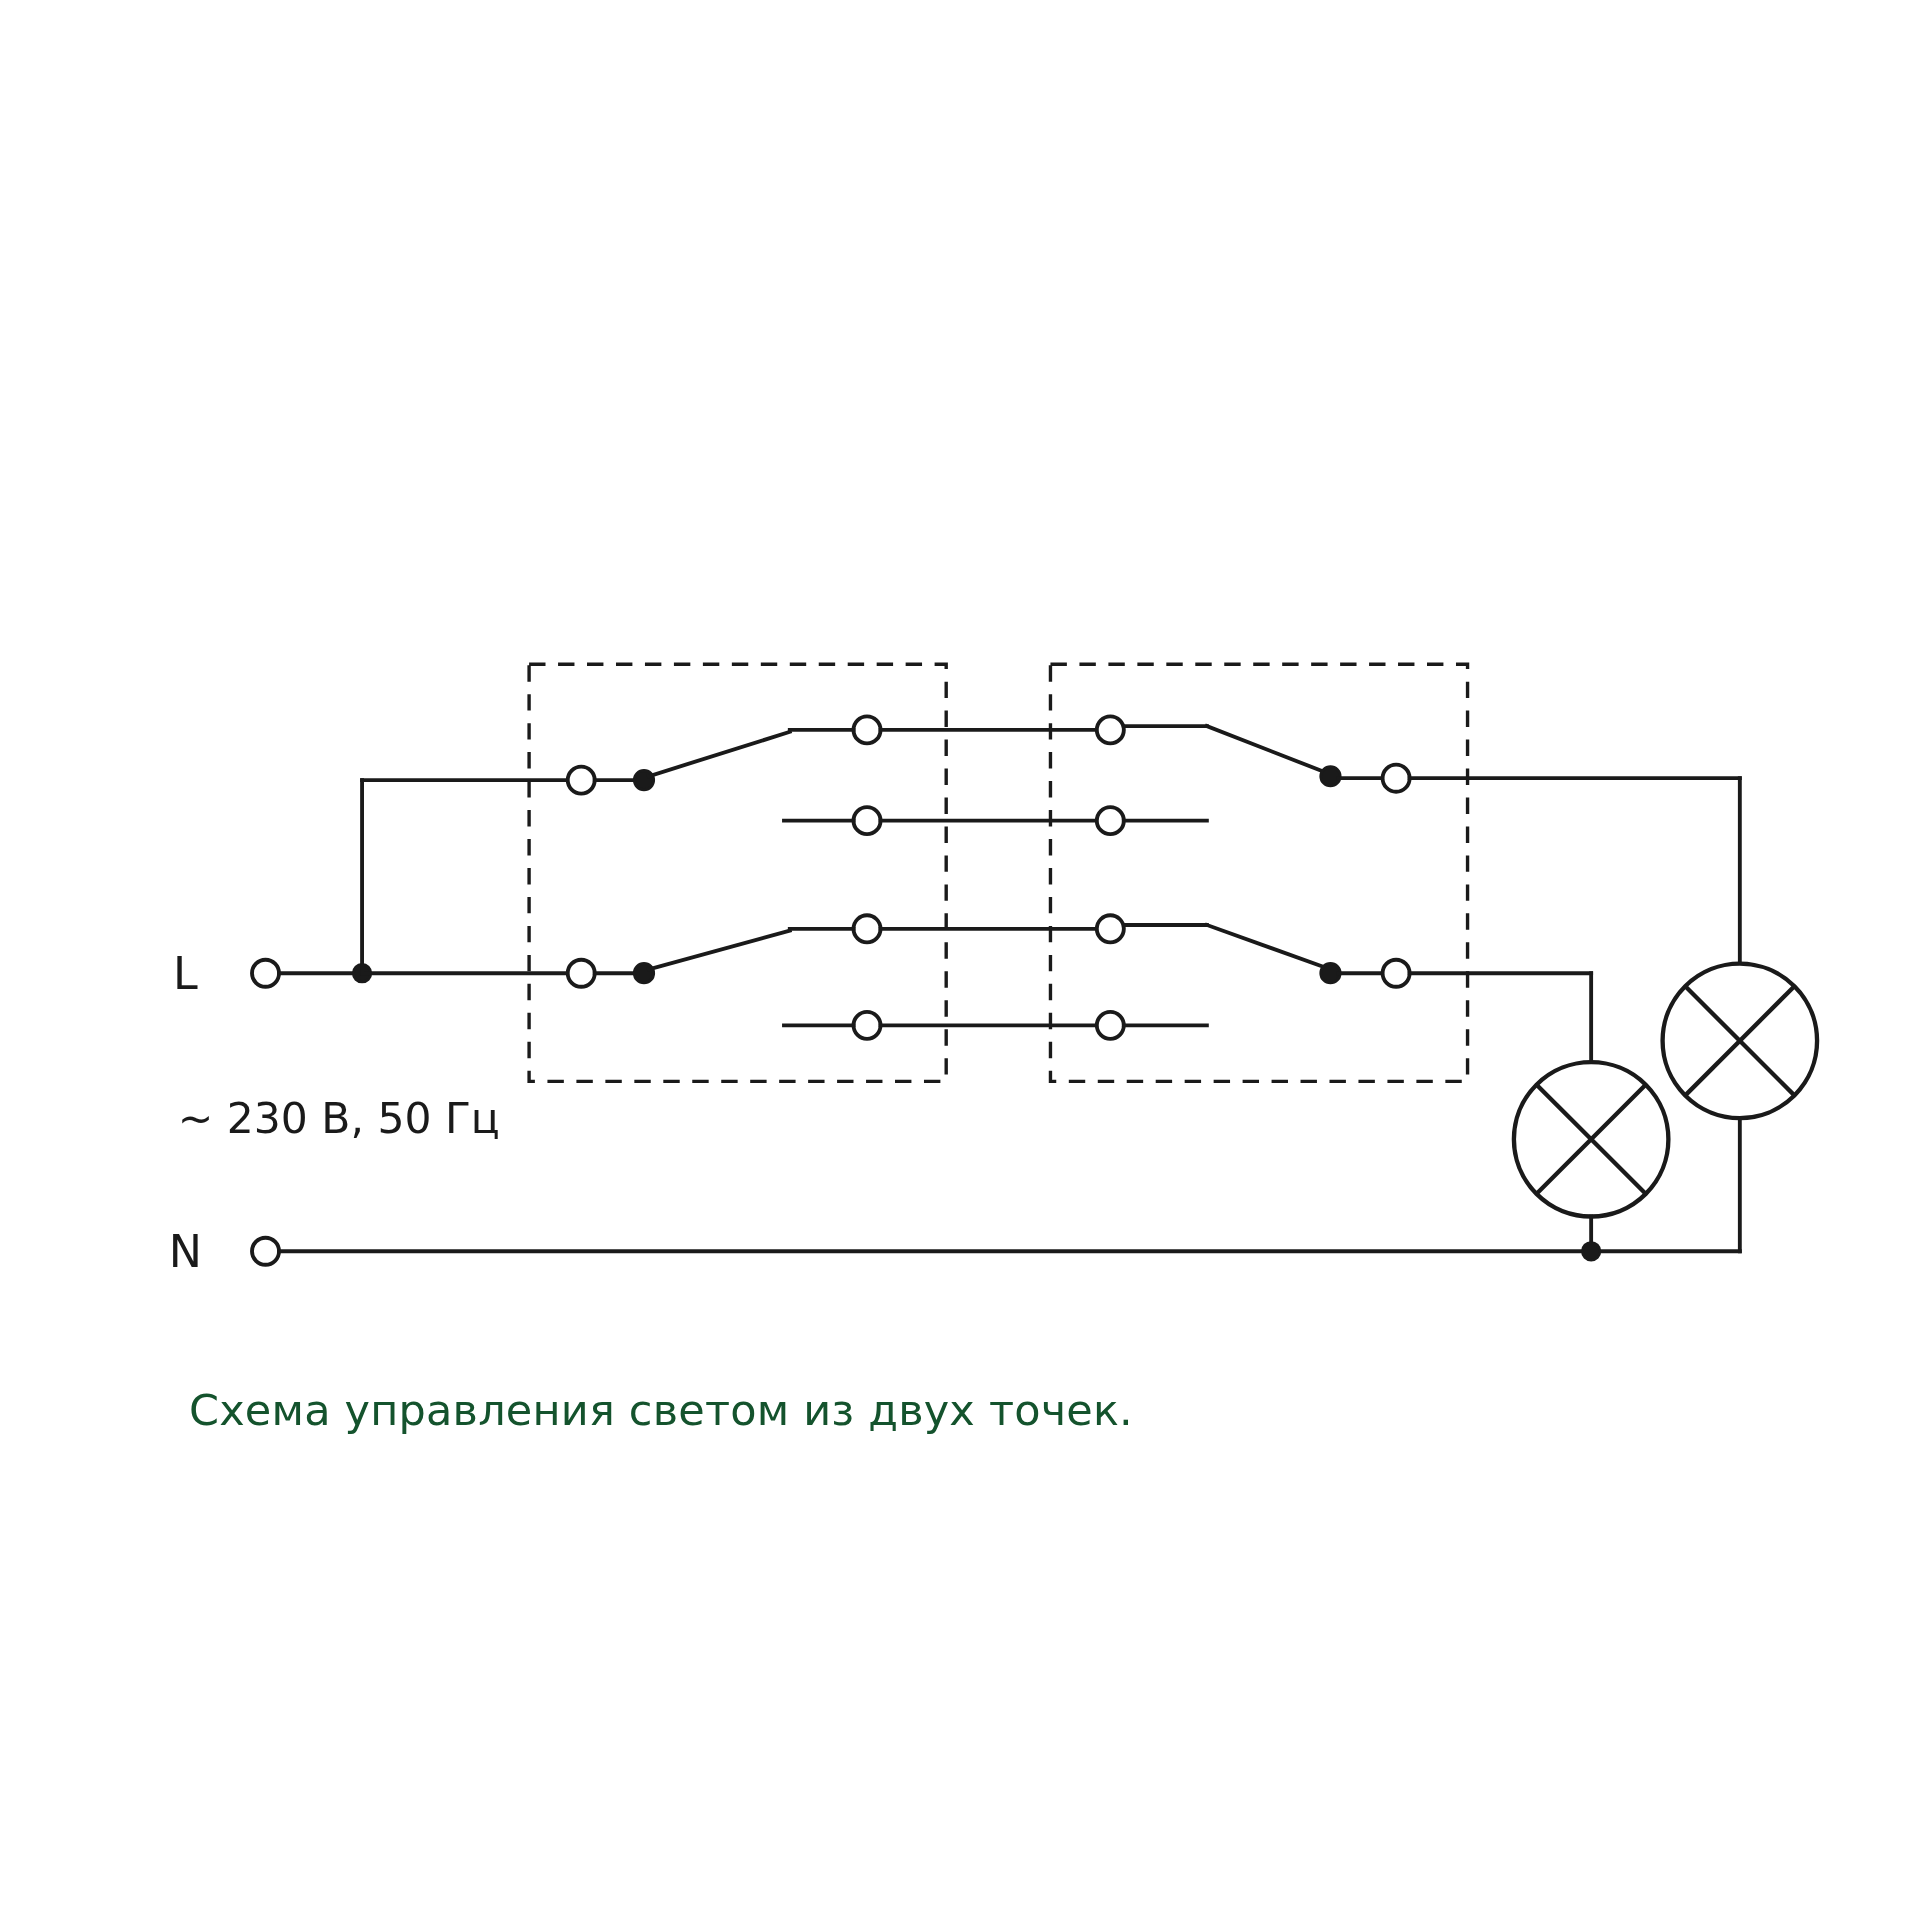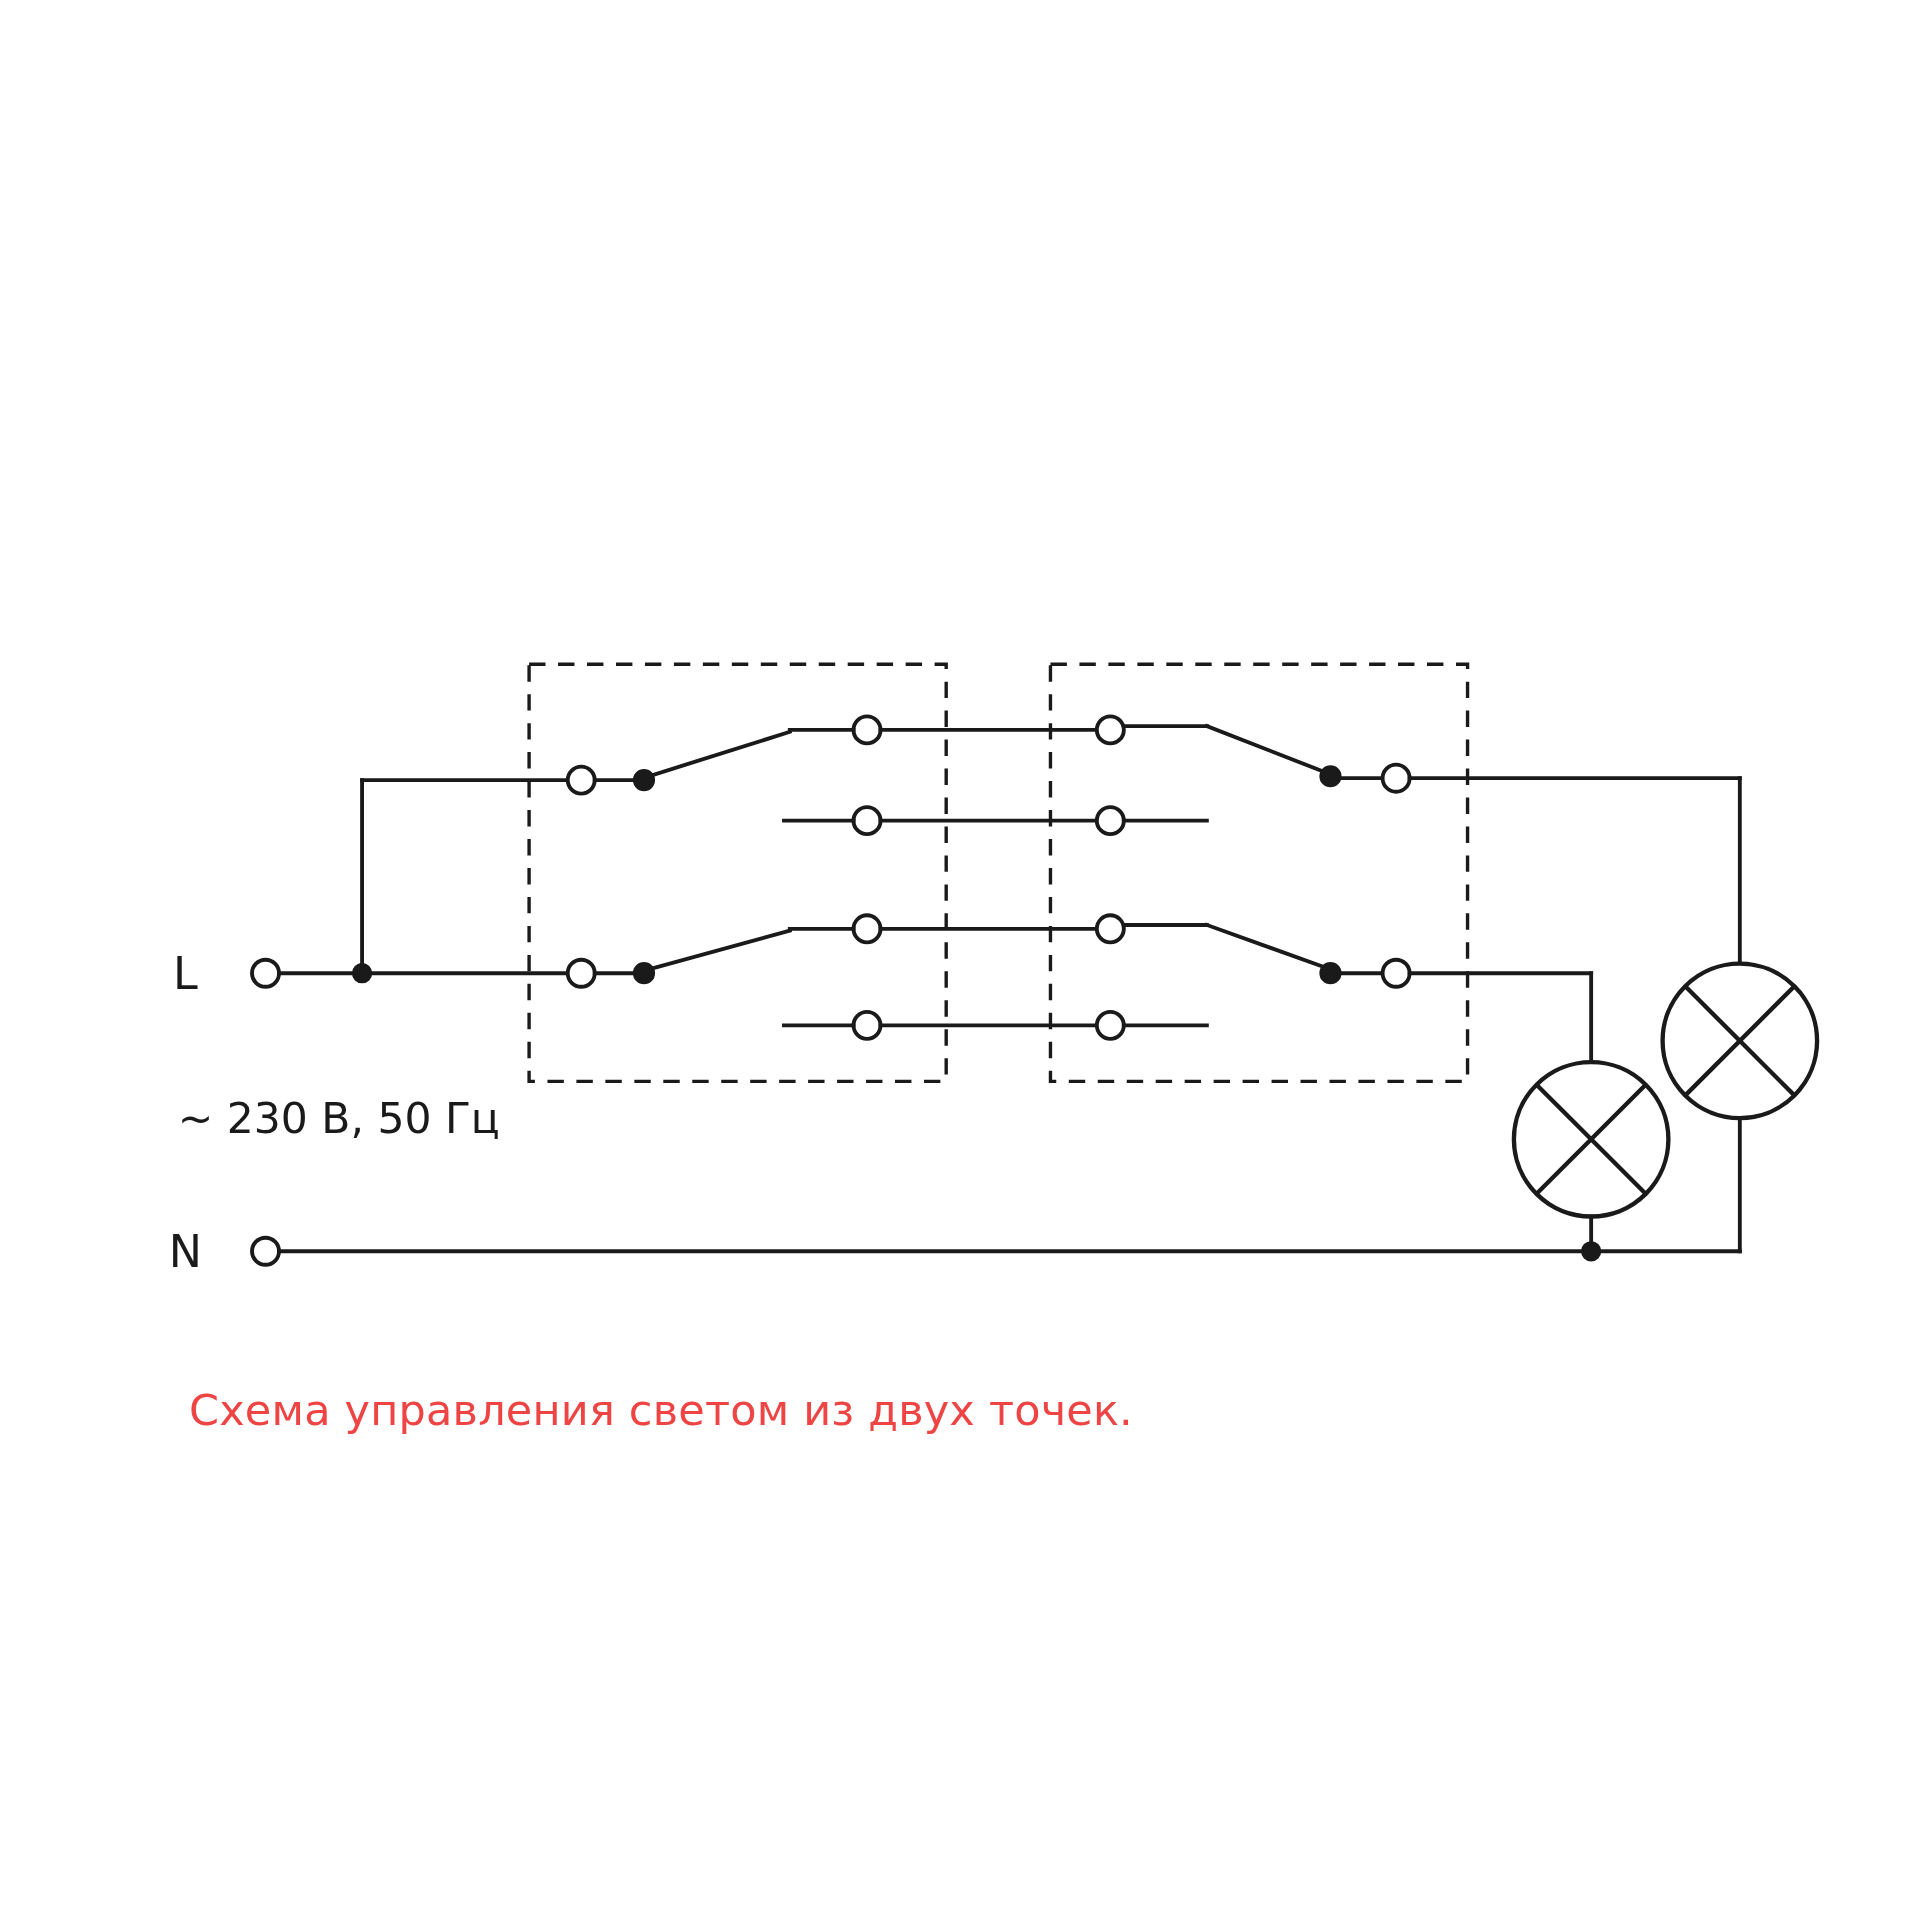--- a/index.html
+++ b/index.html
@@ -68,21 +68,21 @@
     font-size: 46px;
   }
   .label-supply {
     font-size: 44px;
   }
   .caption-text {
     position: absolute;
     left: 189px;
     top: 1385px;
     font-size: 43px;
-    color: #ef4444;
+    color: #14532d;
     white-space: nowrap;
     letter-spacing: 0.2px;
   }
 </style>
 </head>
 <body>
 
 <div id="diagram-root">
 
   <svg class="schematic" viewBox="0 0 2000 2000">

